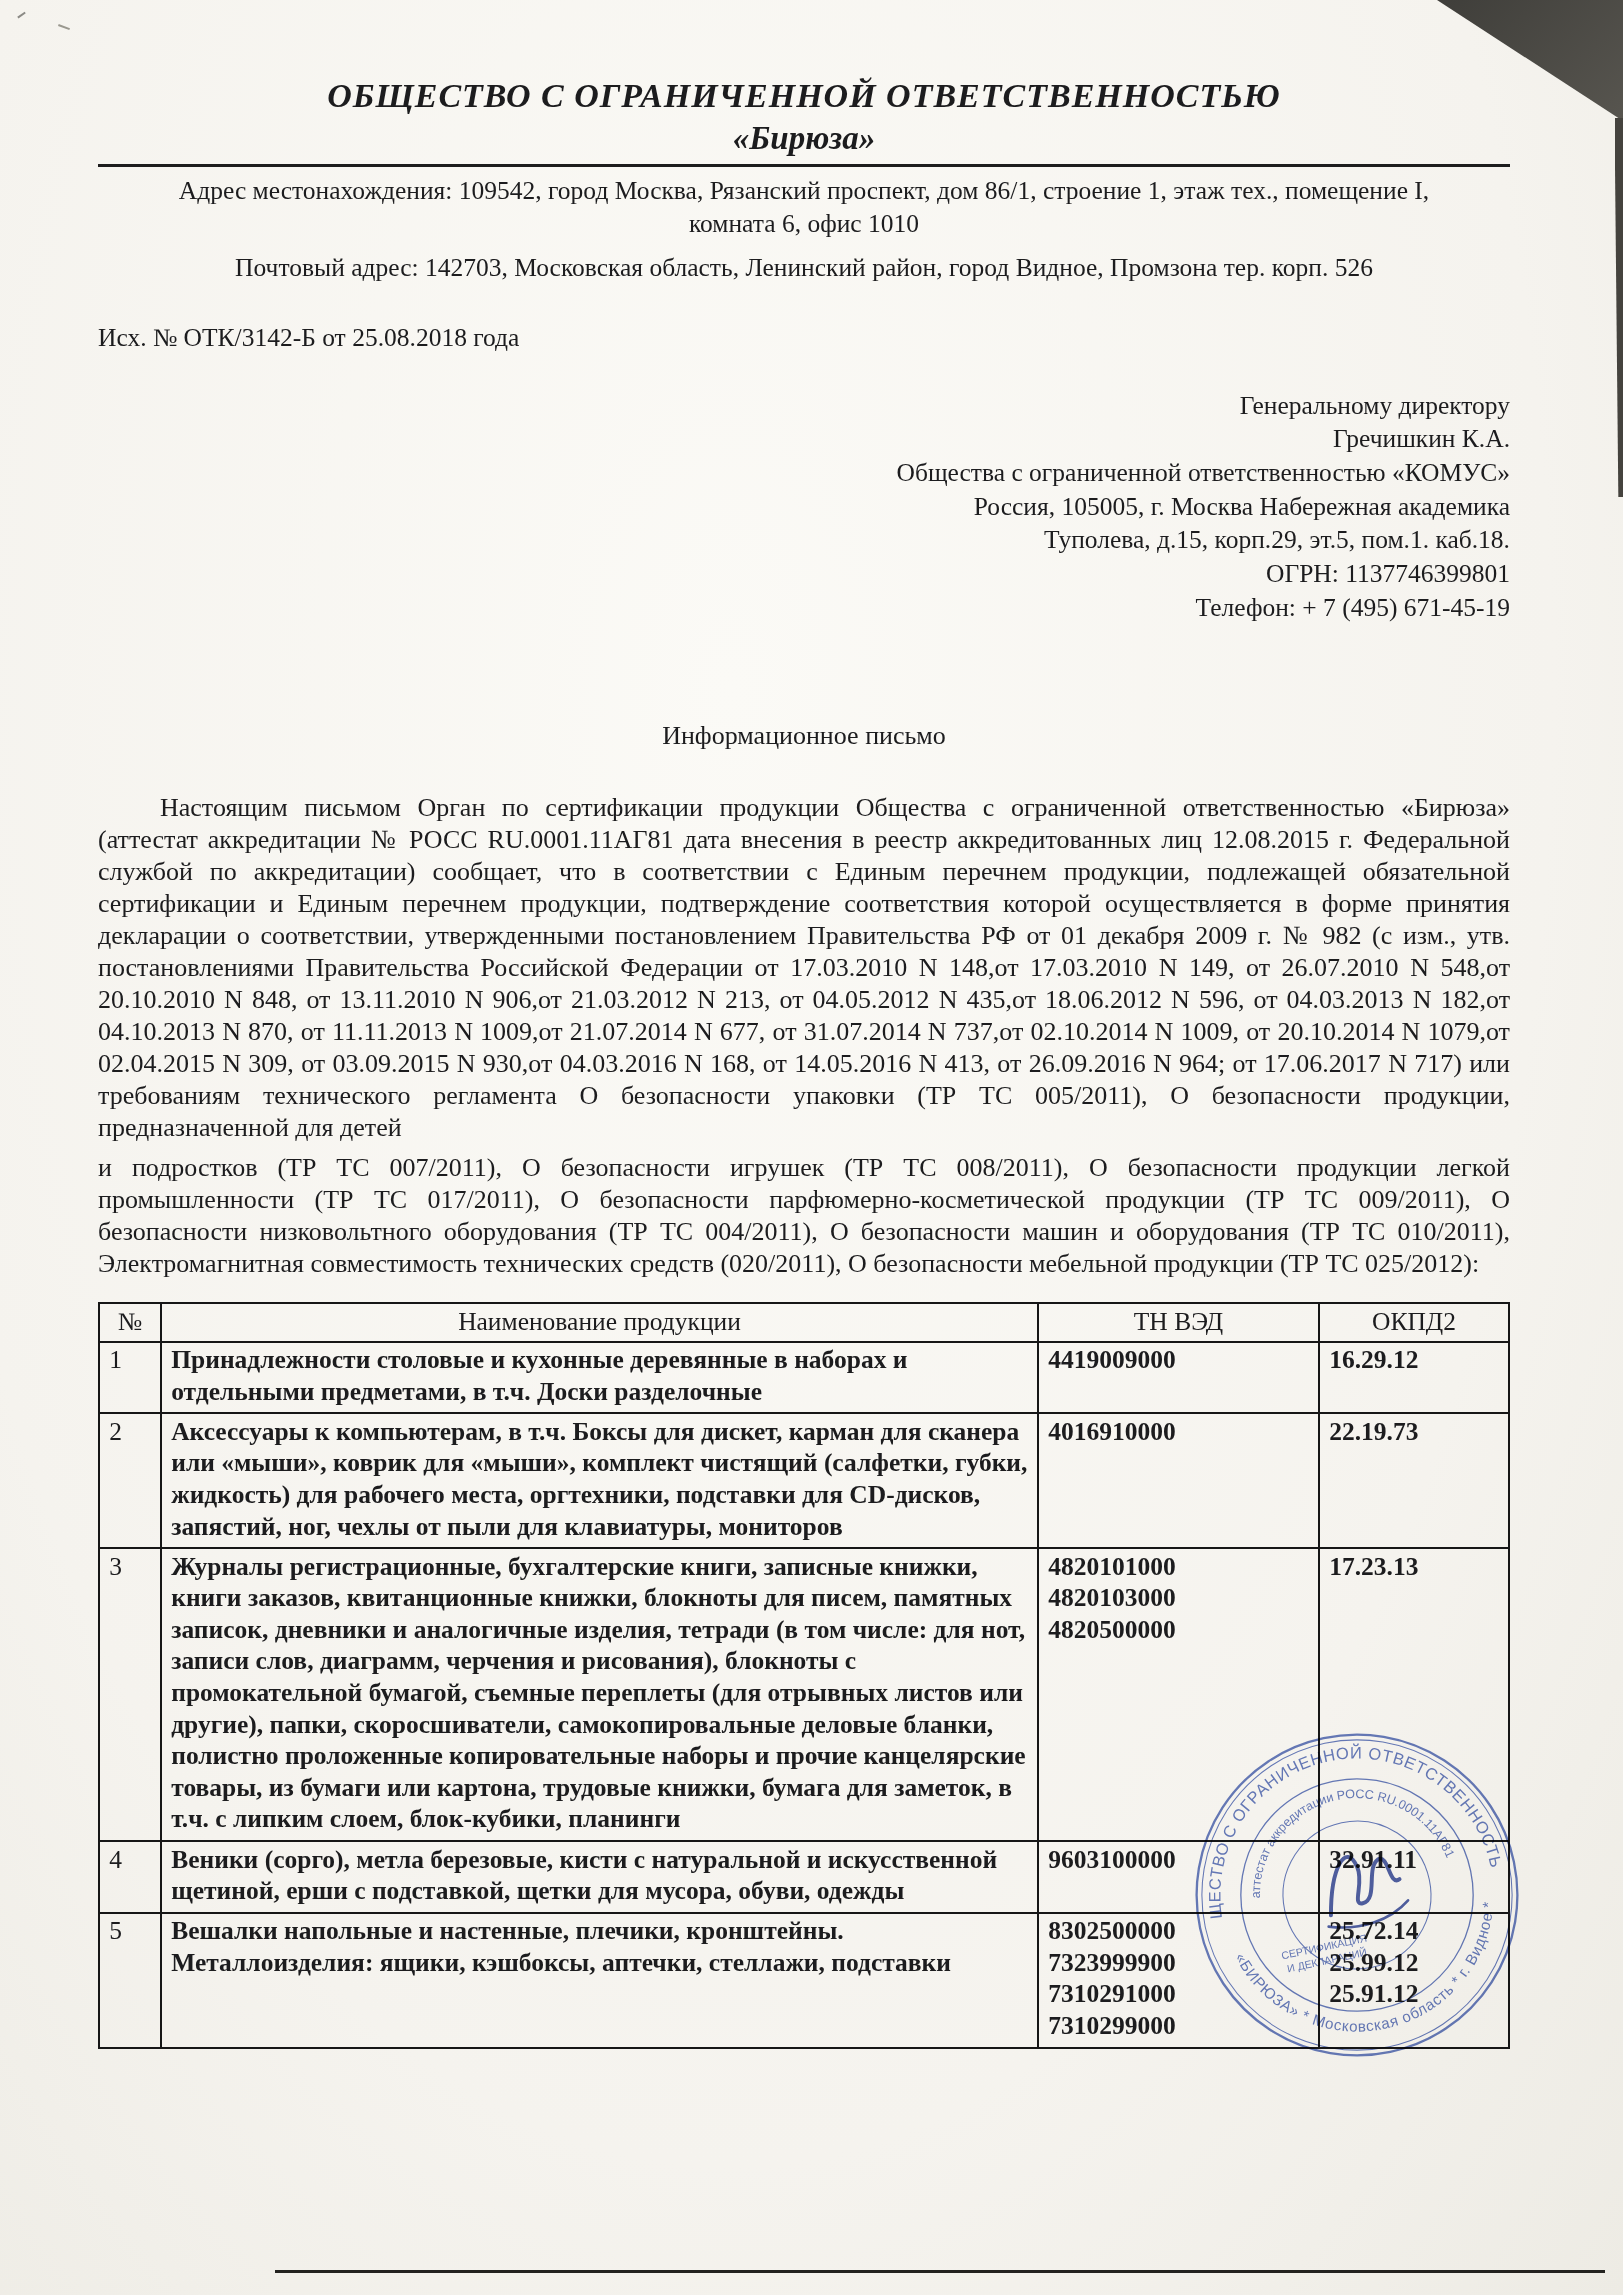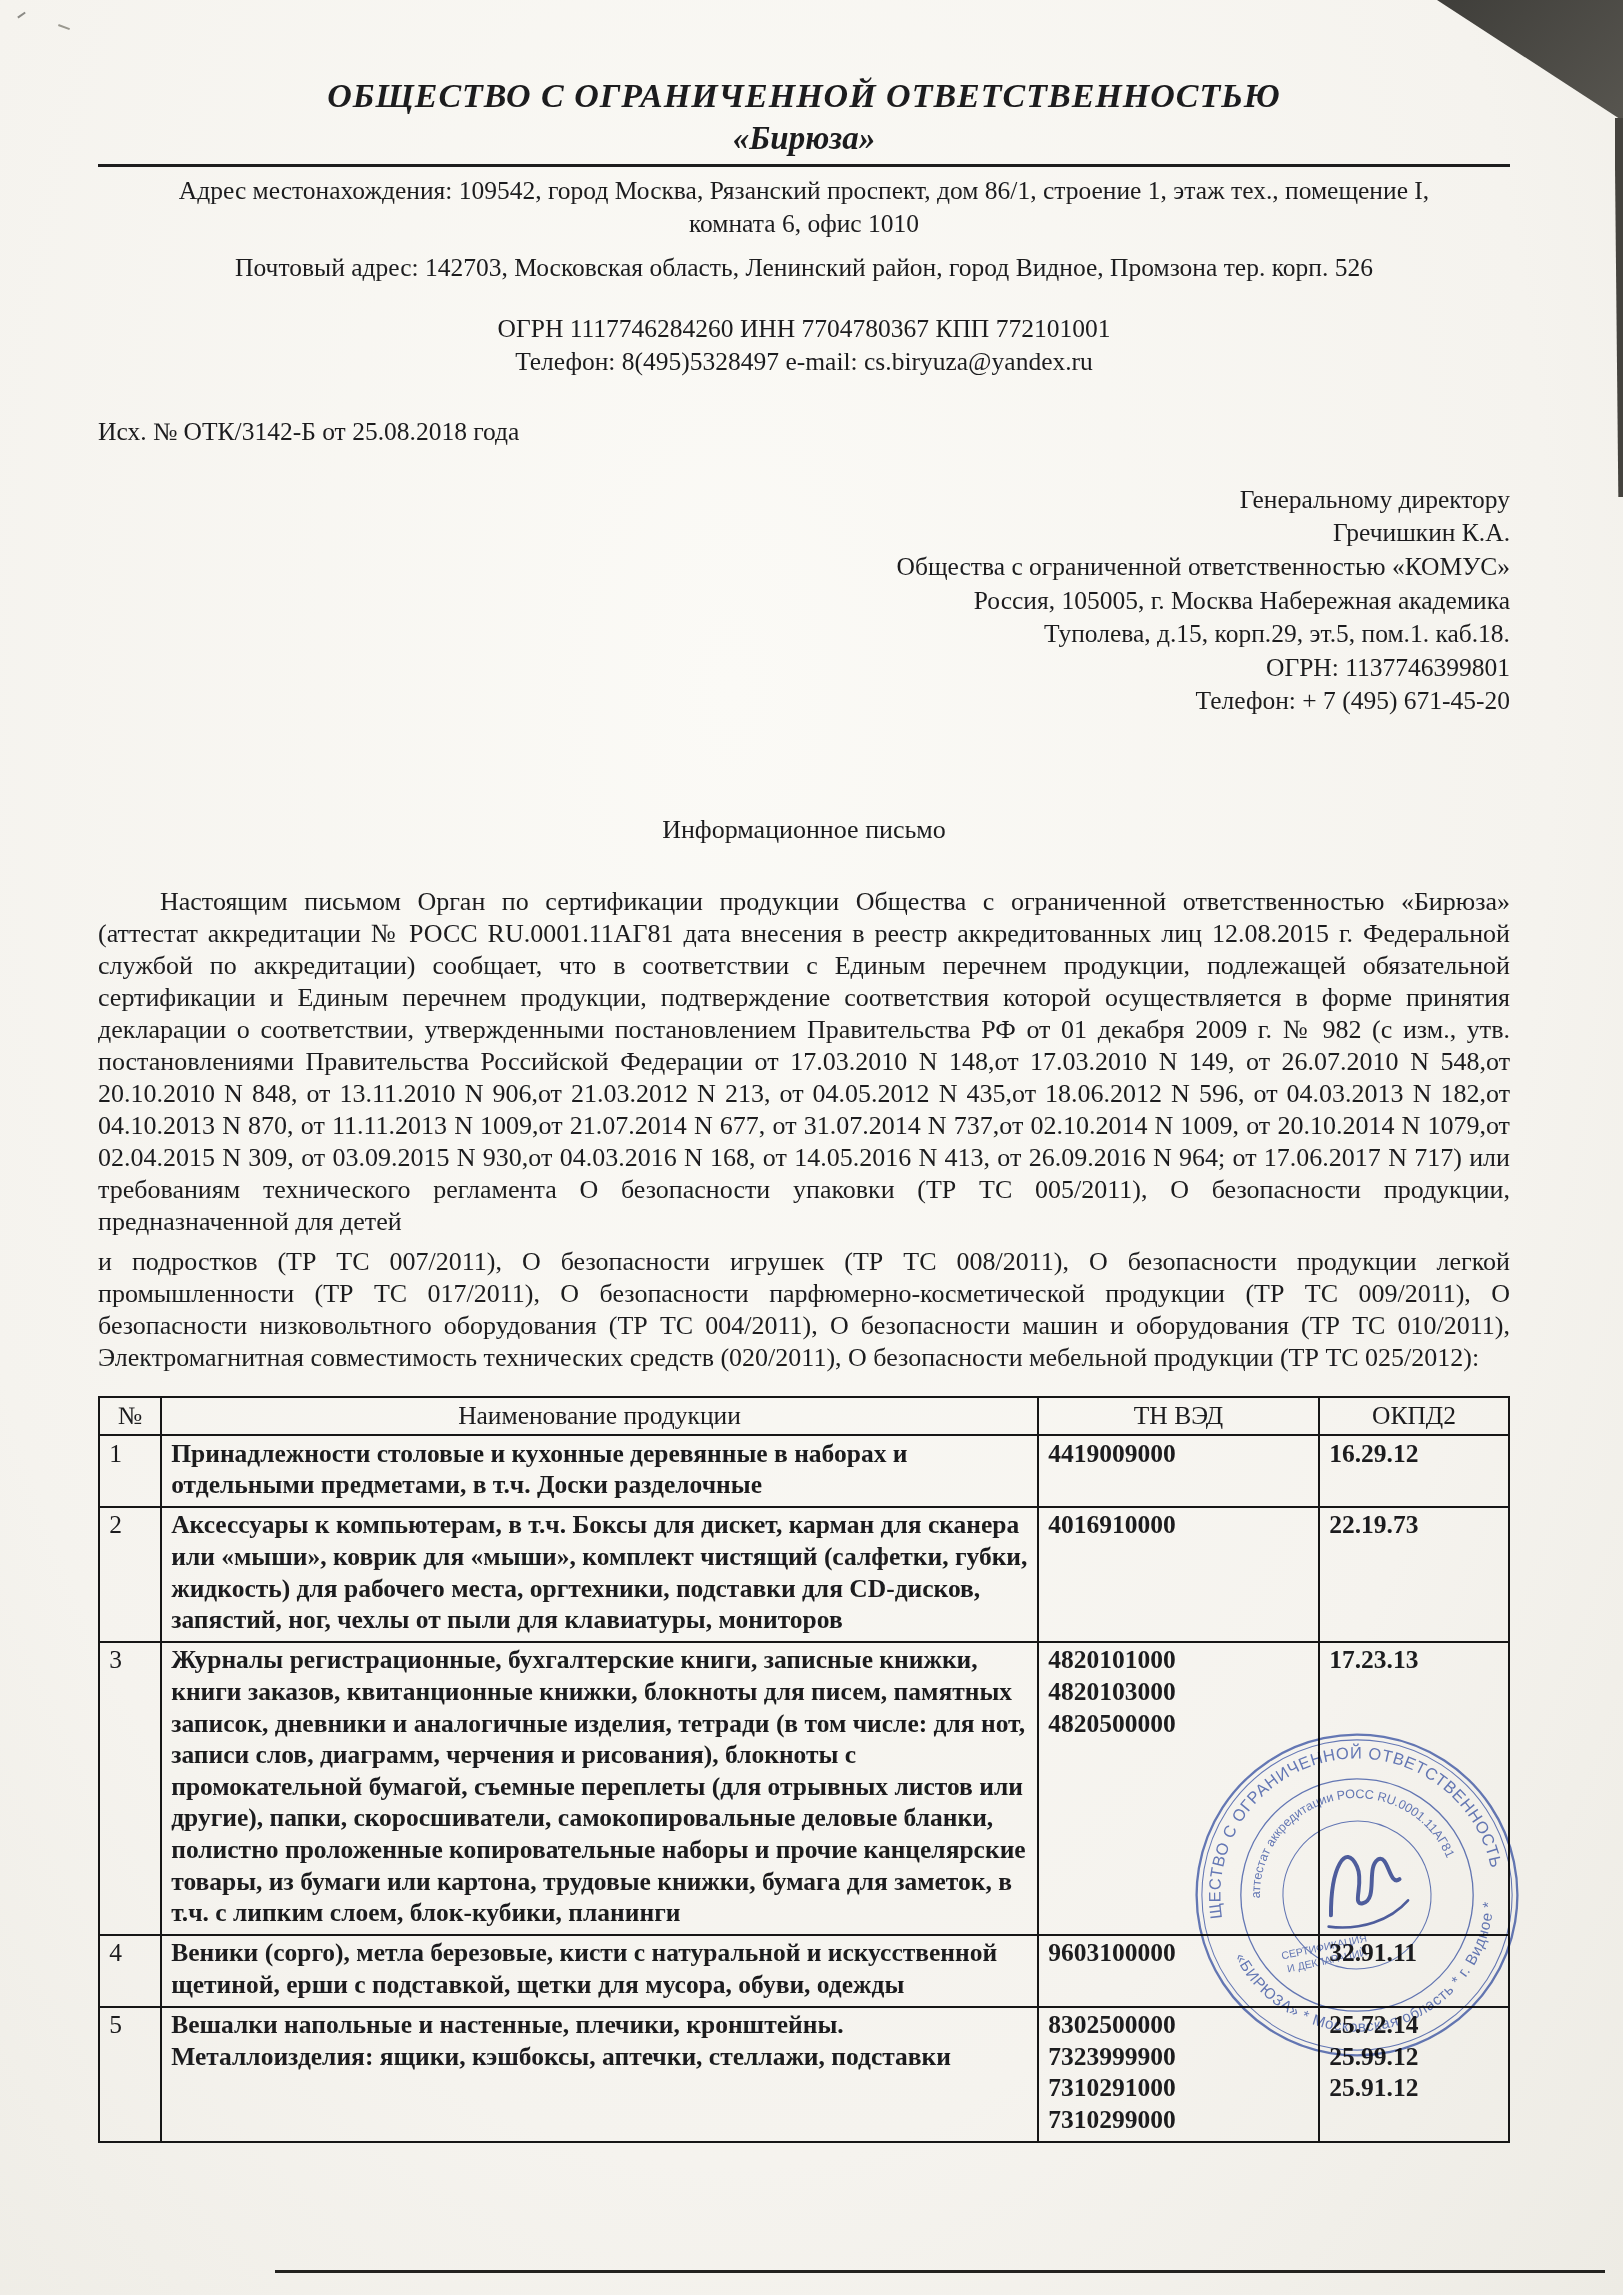--- a/index.html
+++ b/index.html
@@ -111,36 +111,32 @@
   <div class="artifact pencil-b"></div>
 
   <div class="content">
 
     <header>
       <div class="org-line1">ОБЩЕСТВО С ОГРАНИЧЕННОЙ ОТВЕТСТВЕННОСТЬЮ</div>
       <div class="org-line2">«Бирюза»</div>
       <div class="rule"></div>
       <p class="addr">Адрес местонахождения: 109542, город Москва, Рязанский проспект, дом 86/1, строение 1, этаж тех., помещение I, комната 6, офис 1010</p>
       <p class="addr">Почтовый адрес: 142703, Московская область, Ленинский район, город Видное, Промзона тер. корп. 526</p>
-      <div class="reg-block">
-        <div>ОГРН 1117746284260 ИНН 7704780367 КПП 772101001</div>
-        <div>Телефон: 8(495)5328497 e-mail: cs.biryuza@yandex.ru</div>
-      </div>
     </header>
 
     <div class="ref-line">Исх. № ОТК/3142-Б от 25.08.2018 года</div>
 
     <div class="recipient">
       <div>Генеральному директору</div>
       <div>Гречишкин К.А.</div>
       <div>Общества с ограниченной ответственностью «КОМУС»</div>
       <div>Россия, 105005, г. Москва Набережная академика</div>
       <div>Туполева, д.15, корп.29, эт.5, пом.1. каб.18.</div>
       <div>ОГРН: 1137746399801</div>
-      <div>Телефон: + 7 (495) 671-45-20</div>
+      <div>Телефон: + 7 (495) 671-45-19</div>
     </div>
 
     <div class="subject">Информационное письмо</div>
 
     <p class="body-par indent">Настоящим письмом Орган по сертификации продукции Общества с ограниченной ответственностью «Бирюза» (аттестат аккредитации № РОСС RU.0001.11АГ81 дата внесения в реестр аккредитованных лиц 12.08.2015 г. Федеральной службой по аккредитации) сообщает, что в соответствии с Единым перечнем продукции, подлежащей обязательной сертификации и Единым перечнем продукции, подтверждение соответствия которой осуществляется в форме принятия декларации о соответствии, утвержденными постановлением Правительства РФ от 01 декабря 2009 г. № 982 (с изм., утв. постановлениями Правительства Российской Федерации от 17.03.2010 N 148,от 17.03.2010 N 149, от 26.07.2010 N 548,от 20.10.2010 N 848, от 13.11.2010 N 906,от 21.03.2012 N 213, от 04.05.2012 N 435,от 18.06.2012 N 596, от 04.03.2013 N 182,от 04.10.2013 N 870, от 11.11.2013 N 1009,от 21.07.2014 N 677, от 31.07.2014 N 737,от 02.10.2014 N 1009, от 20.10.2014 N 1079,от 02.04.2015 N 309, от 03.09.2015 N 930,от 04.03.2016 N 168, от 14.05.2016 N 413, от 26.09.2016 N 964; от 17.06.2017 N 717) или требованиям технического регламента О безопасности упаковки (ТР ТС 005/2011), О безопасности продукции, предназначенной для детей</p>
     <p class="body-par no-gap">и подростков (ТР ТС 007/2011), О безопасности игрушек (ТР ТС 008/2011), О безопасности продукции легкой промышленности (ТР ТС 017/2011), О безопасности парфюмерно-косметической продукции (ТР ТС 009/2011), О безопасности низковольтного оборудования (ТР ТС 004/2011), О безопасности машин и оборудования (ТР ТС 010/2011), Электромагнитная совместимость технических средств (020/2011), О безопасности мебельной продукции (ТР ТС 025/2012):</p>
 
     <table class="products">
       <colgroup>
         <col class="c-num">

